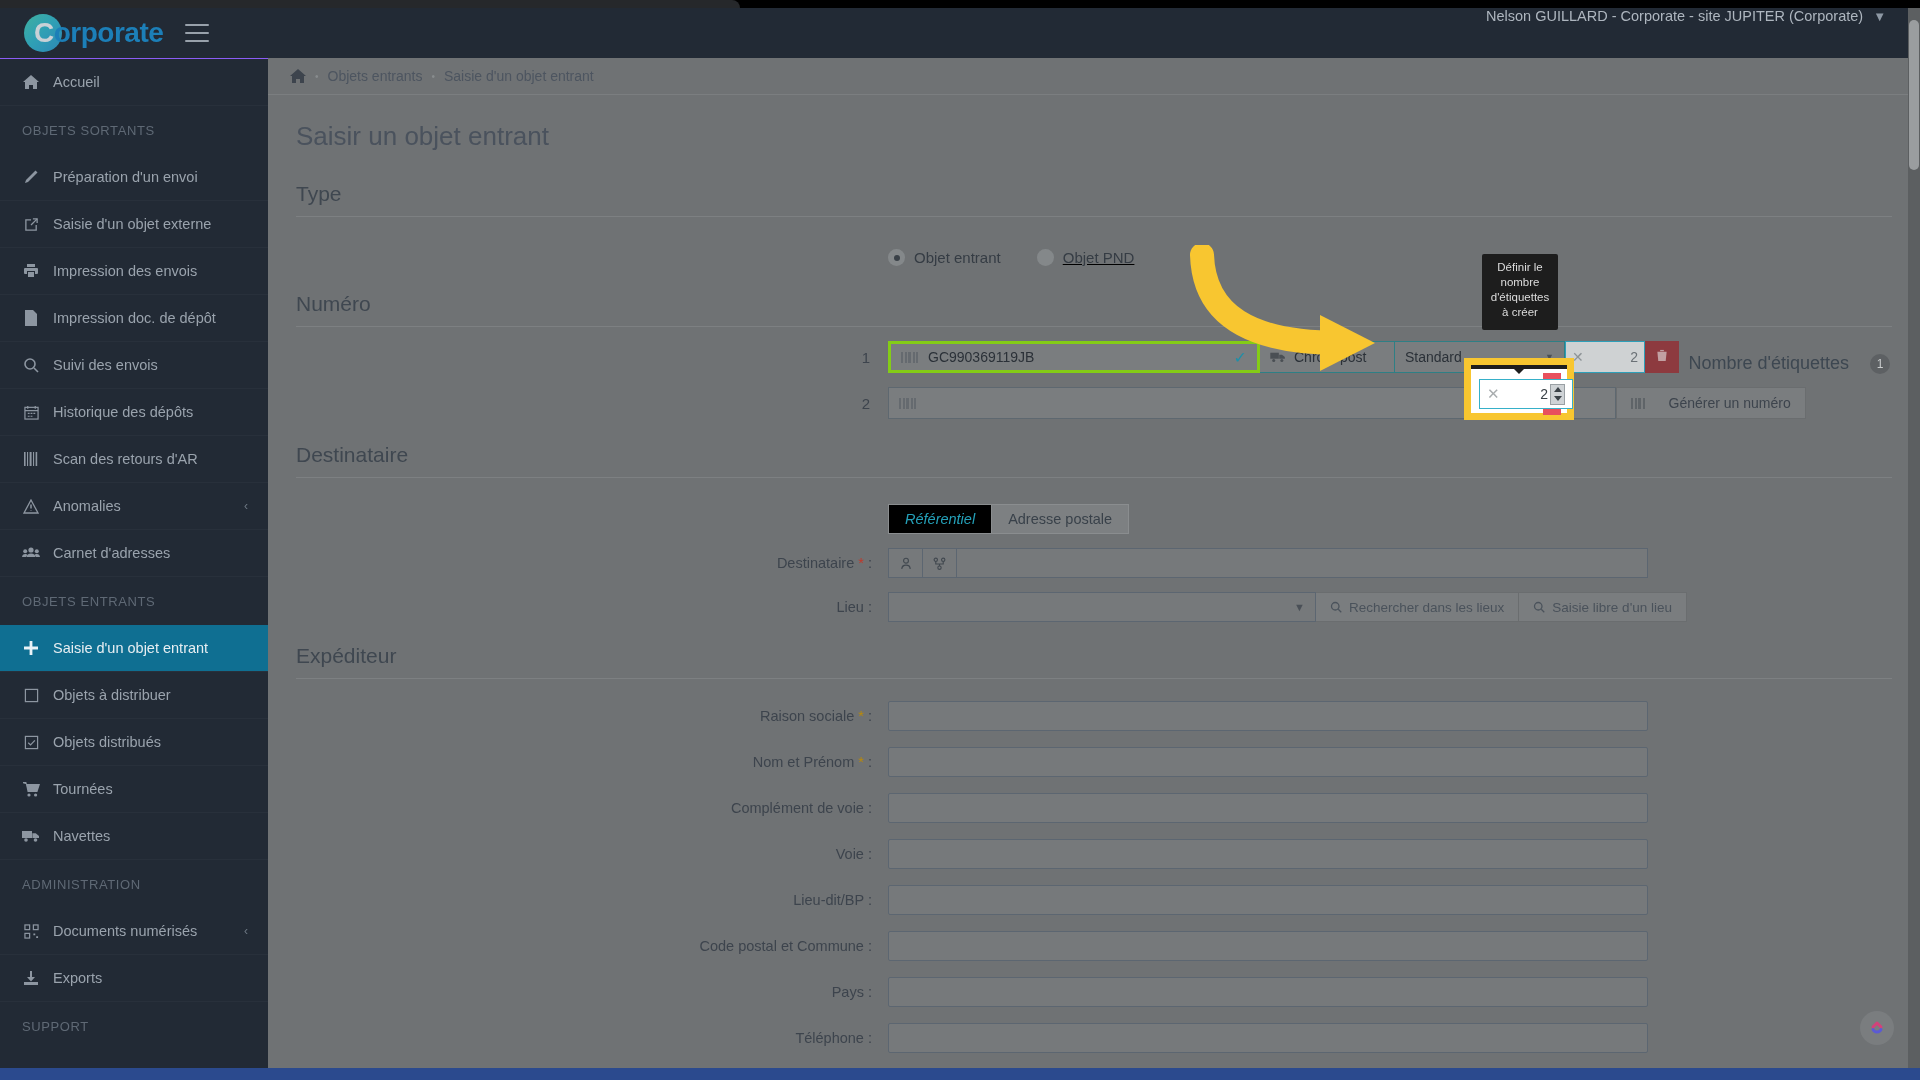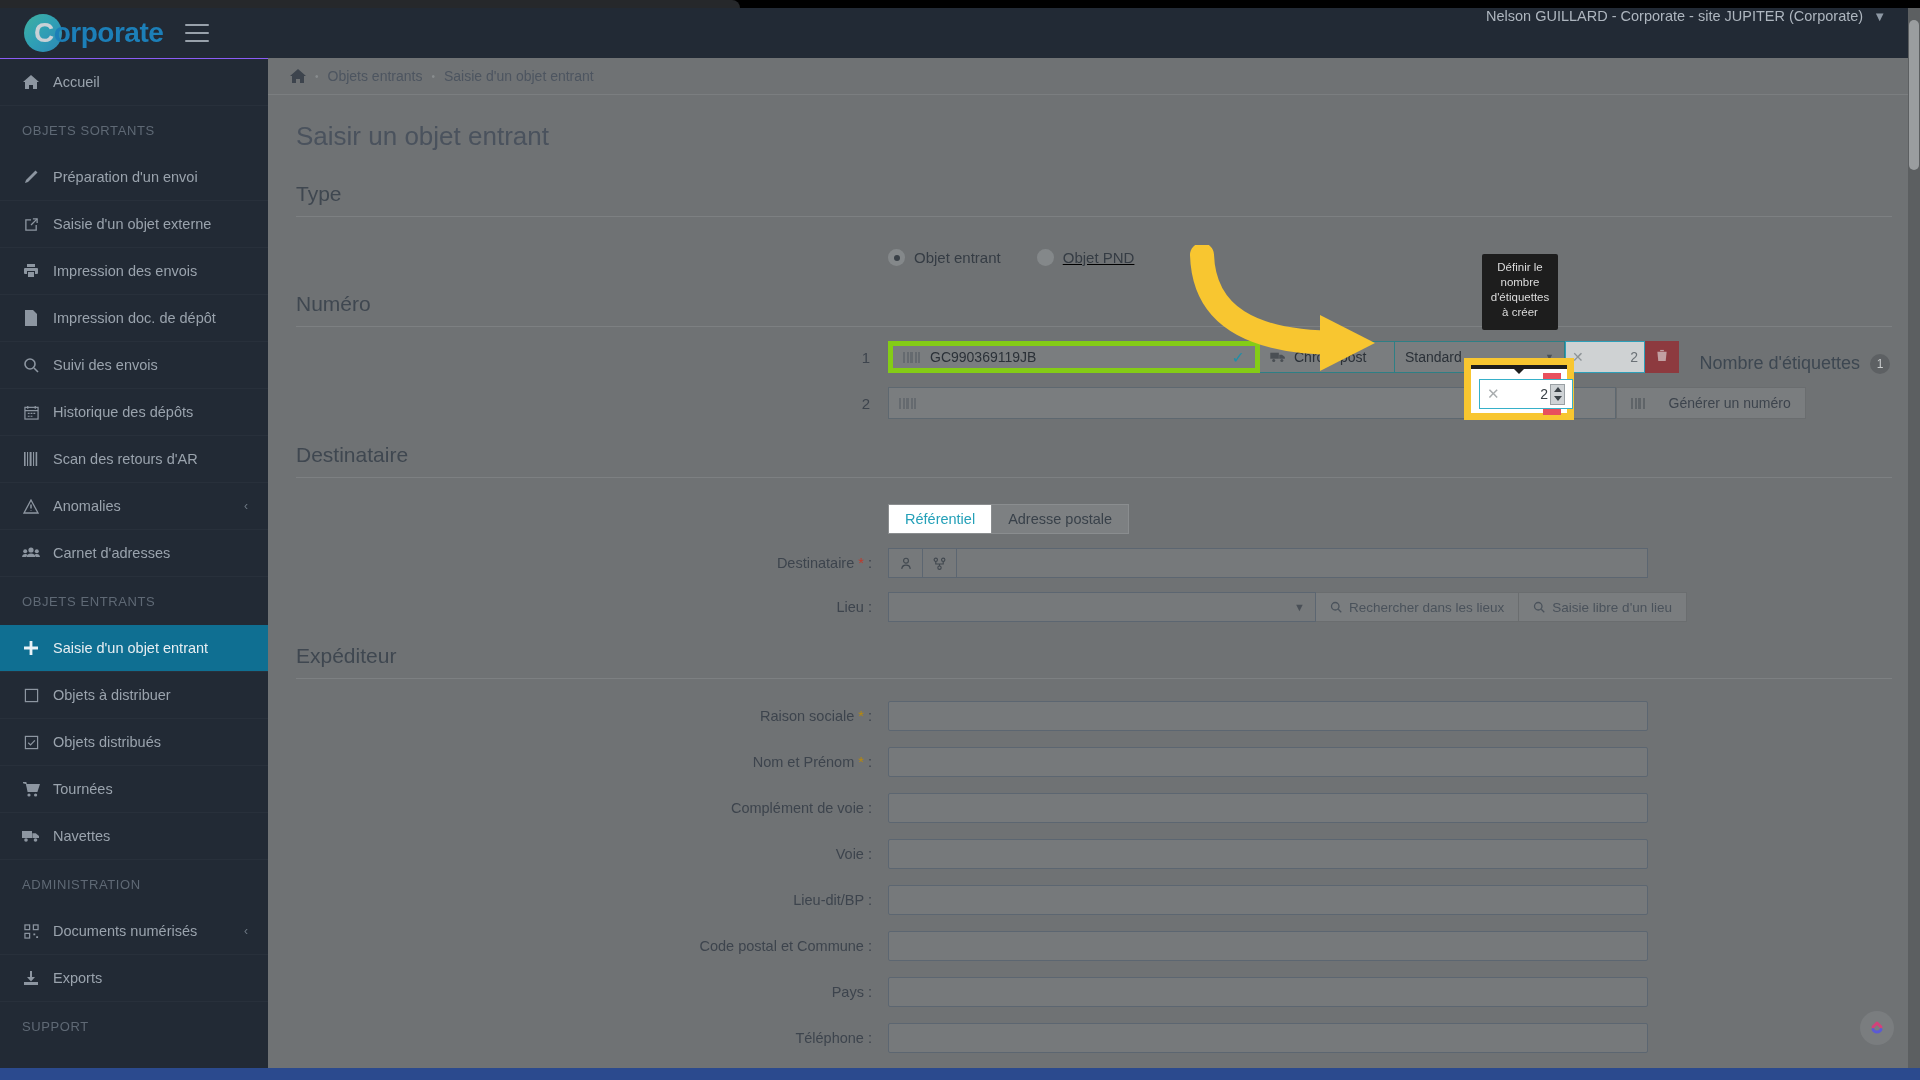--- a/index.html
+++ b/index.html
@@ -117,21 +117,21 @@
     width:17px; height:17px; border-radius:50%; background:#84888a;
     display:flex; align-items:center; justify-content:center;
   }
   .radio .dot { width:6px; height:6px; border-radius:50%; background:#3a4148; }
   .radio-lbl { color:#353c44; font-size:15px; }
 
   
   .num-row { display:flex; align-items:center; margin-top:14px; }
   .num-idx { width:620px; text-align:right; padding-right:18px; color:#3d444d; font-size:15px; }
   .num-input {
-    width:372px; height:32px; background:#7a7d7f; border:5px solid #84cc16;
+    width:372px; height:32px; background:#7a7d7f; border:3px solid #84cc16;
     display:flex; align-items:center; padding:0 10px; gap:10px;
     color:#2b3138; font-size:14px;
   }
   .num-input.blank { border:1px solid #5e6870; width:728px; }
   .barcode-ico { display:flex; gap:1.5px; opacity:.55; }
   .barcode-ico i { display:block; width:2px; height:11px; background:#555b62; }
   .check { margin-left:auto; color:#1f8fa8; font-size:16px; }
   .carrier {
     width:135px; height:32px; background:#7a7d7f; border:1px solid #2e7f85;
     border-left:none; display:flex; align-items:center; gap:8px; padding:0 10px;
@@ -151,35 +151,35 @@
     width:34px; height:32px; background:#8d3a3f; display:flex;
     align-items:center; justify-content:center; color:#c2a0a2; font-size:14px;
   }
   .gen-btn {
     height:32px; background:#7a7d7f; border:1px solid #6a6d6f;
     display:flex; align-items:center; gap:24px; padding:0 14px;
     color:#3d444d; font-size:14px; margin-left:0;
   }
   .nb-etiq {
     position:absolute; right:30px; top:295px;
-    display:flex; align-items:center; gap:10px;
+    display:flex; align-items:center; gap:21px;
     color:#3d4751; font-size:18px;
   }
   .badge1 {
     width:20px; height:20px; border-radius:50%; background:#5d6063;
     color:#c9cccd; font-size:12px; display:flex; align-items:center; justify-content:center;
   }
 
   
   .tabs { display:flex; margin-left:620px; margin-top:26px; }
   .tab {
     height:30px; padding:0 16px; display:flex; align-items:center;
     font-size:14.5px; border:1px solid #8a8d8f;
   }
-  .tab.sel { background:#ffffff; color:#24a0b8; border-color:#8a8d8f; }
+  .tab.sel { background:#000000; color:#24a0b8; border-color:#8a8d8f;font-style:italic; }
   .tab.unsel { background:#7d8082; color:#39414a; border-left:none; }
 
   .dest-row { display:flex; align-items:center; margin-top:14px; }
   .dest-field {
     width:760px; height:30px; background:#76797b; border:1px solid #5c6671;
     display:flex; align-items:center;
   }
   .dest-ico {
     width:34px; height:28px; display:flex; align-items:center; justify-content:center;
     border-right:1px solid #5c6671; color:#41484f; font-size:14px;

